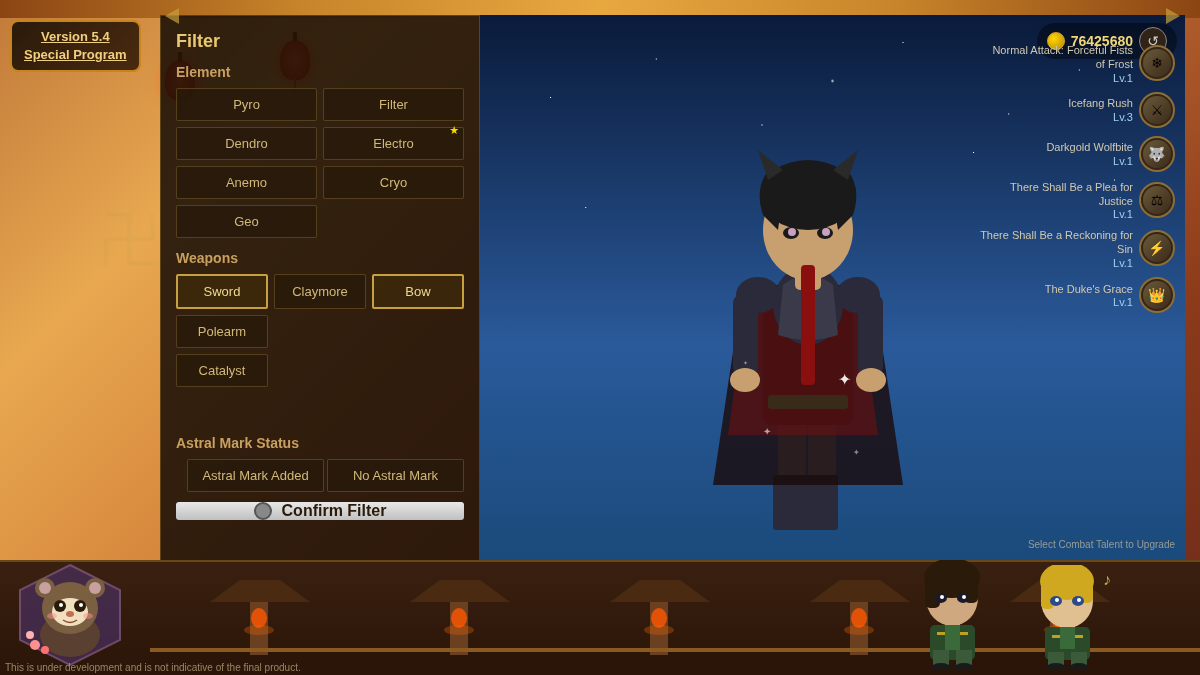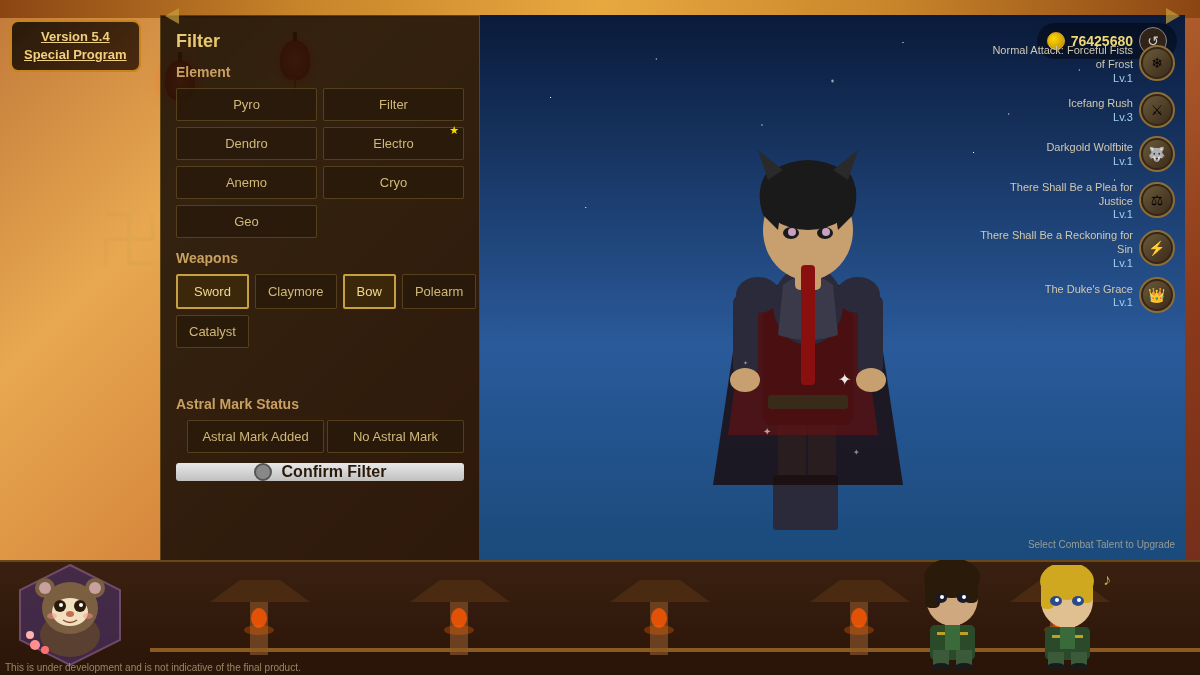--- a/index.html
+++ b/index.html
@@ -138,21 +138,21 @@
     .filter-btn.single {
       grid-column: 1;
     }
 
     .weapons-section {
       margin-bottom: 12px;
     }
 
     .weapons-grid {
       display: grid;
-      grid-template-columns: 1fr 1fr 1fr 1fr;
+      grid-template-columns: 1fr 1fr 1fr;
       gap: 6px;
     }
 
     .astral-section {
       margin-bottom: 15px;
       margin-top: 48px;
     }
 
     .astral-grid {
       display: grid;

